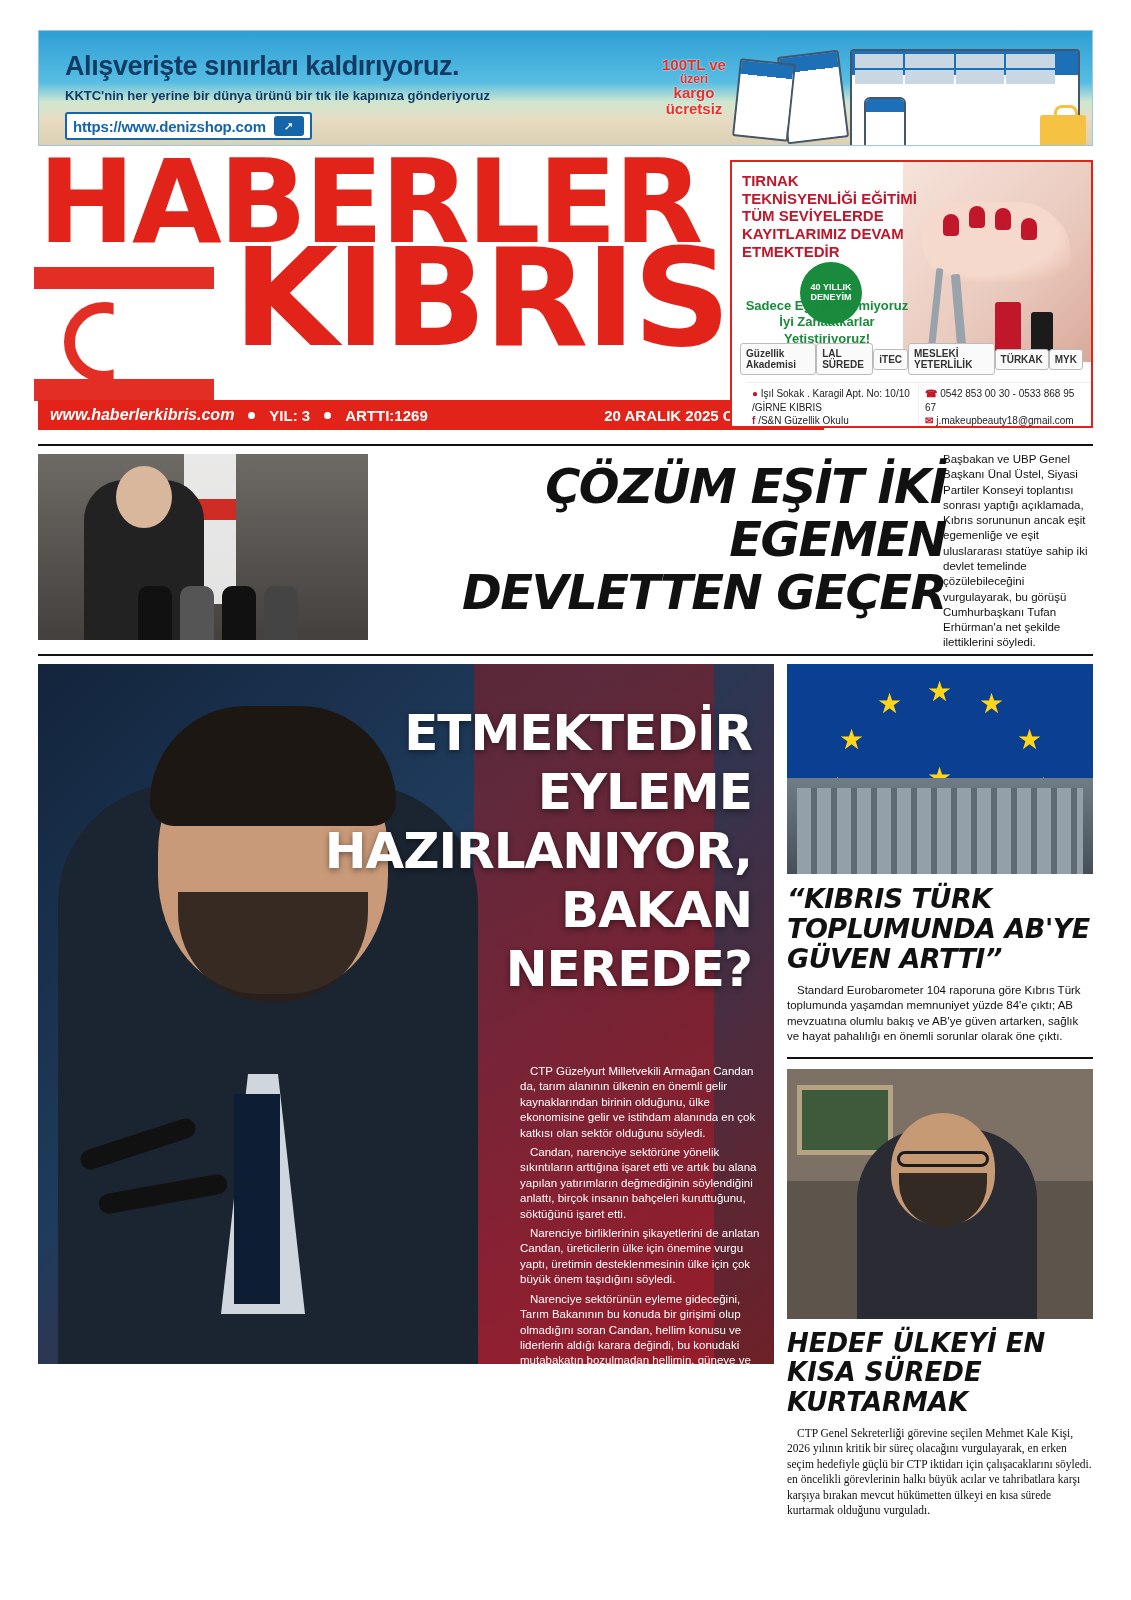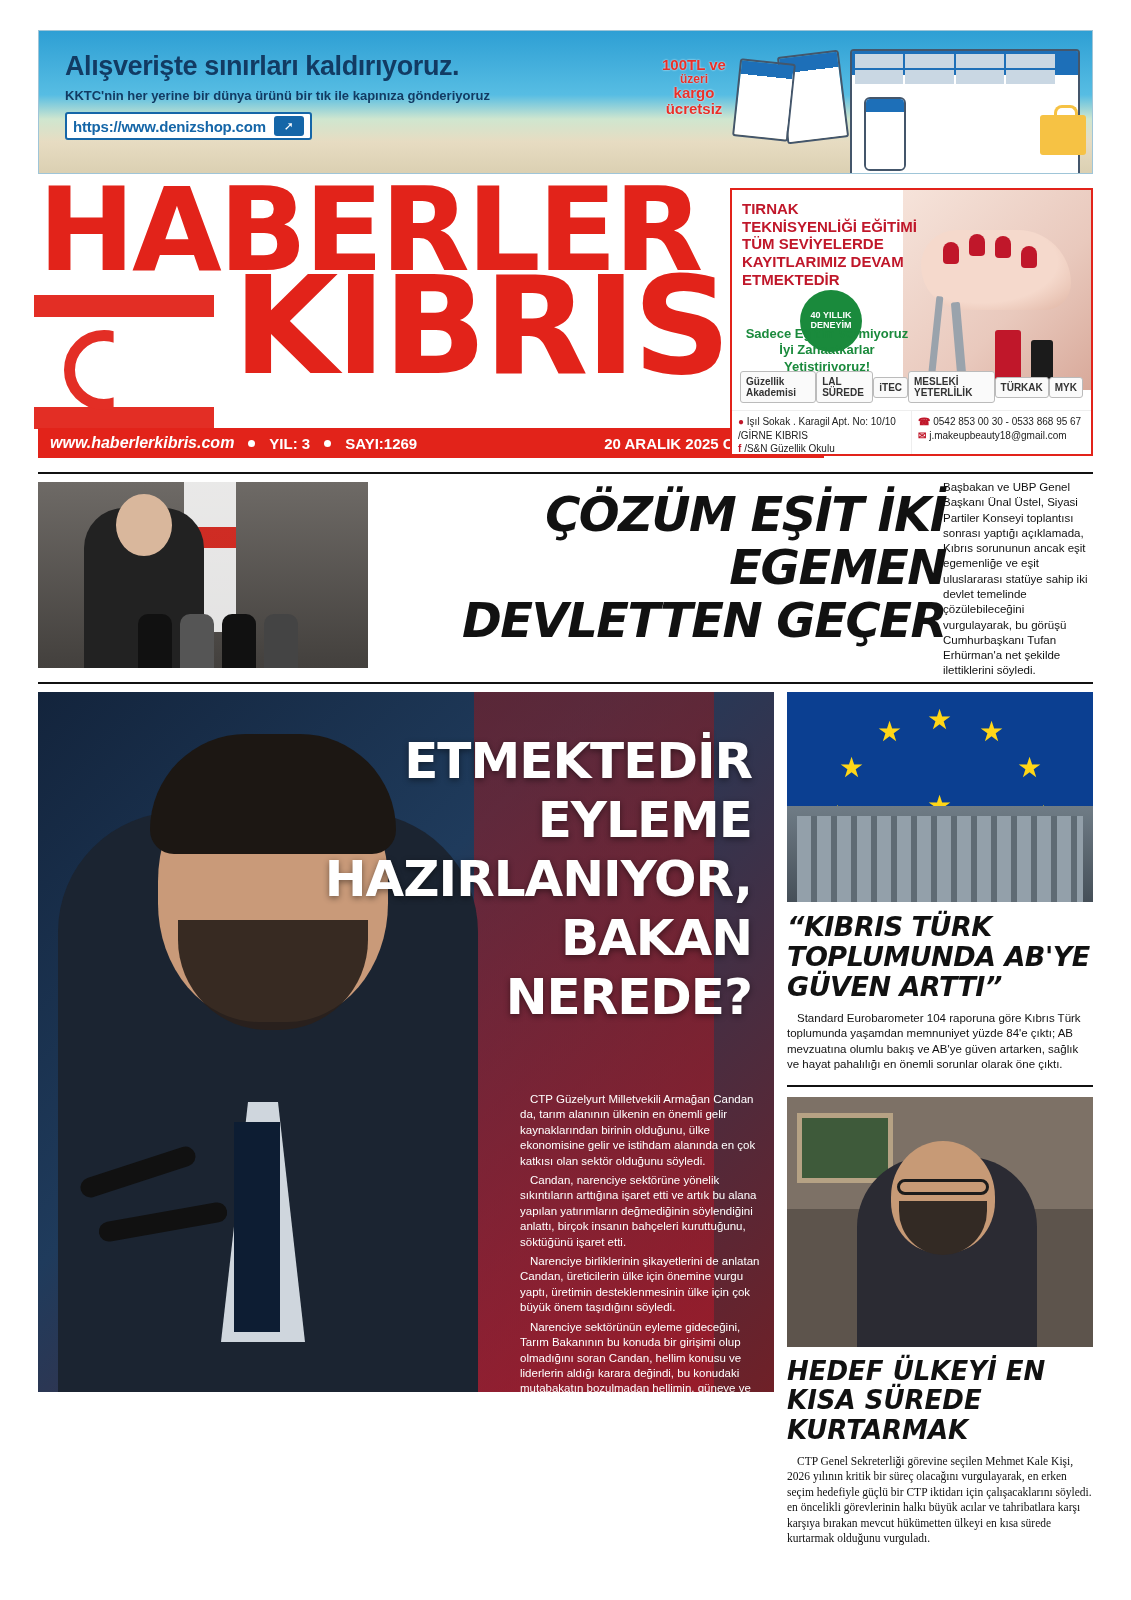--- a/index.html
+++ b/index.html
@@ -10,21 +10,21 @@
     font-family:"Liberation Sans", sans-serif;
     color:#111;
     overflow:hidden;
   }
   .page { position:relative; width:1131px; height:1600px; padding:0 38px; }
 
   
   .topad {
     position:relative;
     margin-top:30px;
-    height:144px;
+    height:116px;
     background:linear-gradient(180deg,#2e9fd4 0%, #57bde3 45%, #cfe6cf 62%, #e7dcc2 78%, #dbd0b2 100%);
     border:1px solid #9fc5d8;
     overflow:hidden;
   }
   .topad .left {
     position:absolute; left:26px; top:20px; width:520px;
   }
   .topad .l1 { font-size:27px; font-weight:bold; color:#123b63; letter-spacing:-0.4px; }
   .topad .l2 { font-size:13px; font-weight:bold; color:#123b63; margin-top:6px; }
   .topad .urlbox {
@@ -123,21 +123,21 @@
     position:absolute; left:68px; top:100px; width:62px; height:62px; border-radius:50%;
     background:#1a8a3c; color:#fff; font-size:9px; font-weight:bold; display:flex;
     align-items:center; justify-content:center; text-align:center; line-height:1.1; padding:6px;
   }
   .adbox .sub { position:absolute; left:10px; top:136px; width:170px; color:#1a8a3c;
     font-weight:bold; font-size:13px; line-height:1.25; text-align:center;}
   .adbox .logos { position:absolute; left:0; right:0; bottom:44px; height:46px;
     display:flex; align-items:center; justify-content:space-around; padding:0 8px;}
   .adbox .logos span { font-size:10px; font-weight:bold; color:#333; border:1px solid #bbb;
     padding:4px 5px; border-radius:3px; background:#fafafa;}
-  .adbox .contact { position:absolute; left:0; right:0; bottom:0; height:44px;
+  .adbox .contact { position:absolute; left:14px; right:0; bottom:0; height:44px;
     background:#fff; border-top:1px solid #eee; font-size:10px; color:#222;
     display:flex; }
   .adbox .contact .c1, .adbox .contact .c2 { flex:1; padding:4px 6px; line-height:1.35;}
   .adbox .contact .c2 { border-left:1px solid #eee; }
   .adbox .contact .ic { color:#c0172a; font-weight:bold; }
 
   
   .lead { position:relative; margin-top:10px; height:200px; border-top:2px solid #111; padding-top:8px; }
   .lead-photo {
     position:absolute; left:0; top:8px; width:330px; height:186px;
@@ -287,21 +287,21 @@
   <div class="masthead">
     <div class="logo-wrap">
       <div class="flagK"></div>
       <div class="logo-line logo-1">HABERLER</div>
       <div class="logo-line logo-2">KIBRIS</div>
       <div class="logo-strip">
         <span class="web">www.haberlerkibris.com</span>
         <span class="dot"></span>
         <span>YIL: 3</span>
         <span class="dot"></span>
-        <span>SAYI:1269</span>
+        <span>ARTTI:1269</span>
         <span class="date">20 ARALIK 2025 CUMARTESİ</span>
       </div>
     </div>
 
     <div class="adbox">
       <div class="nails">
           <i></i>
           <i></i>
           <i></i>
           <i></i>

